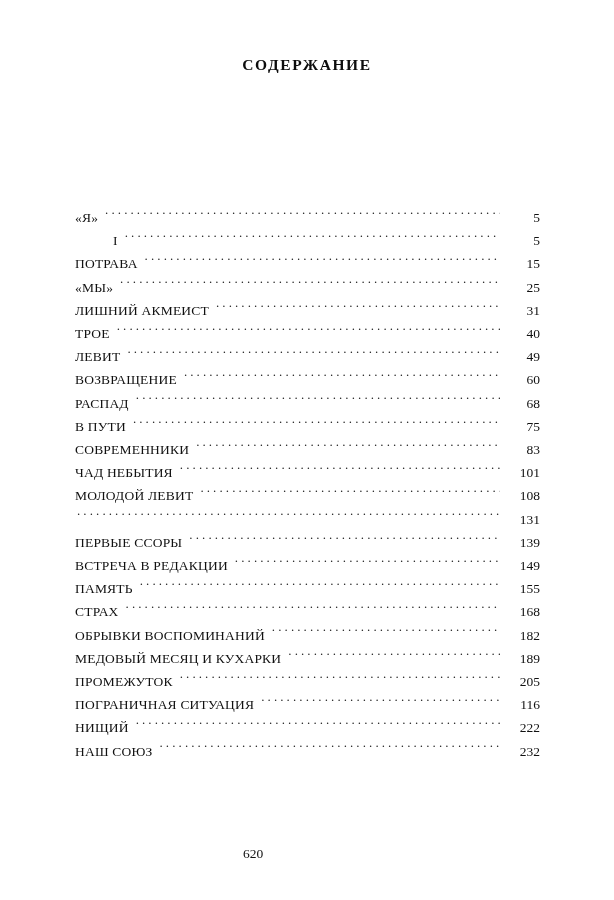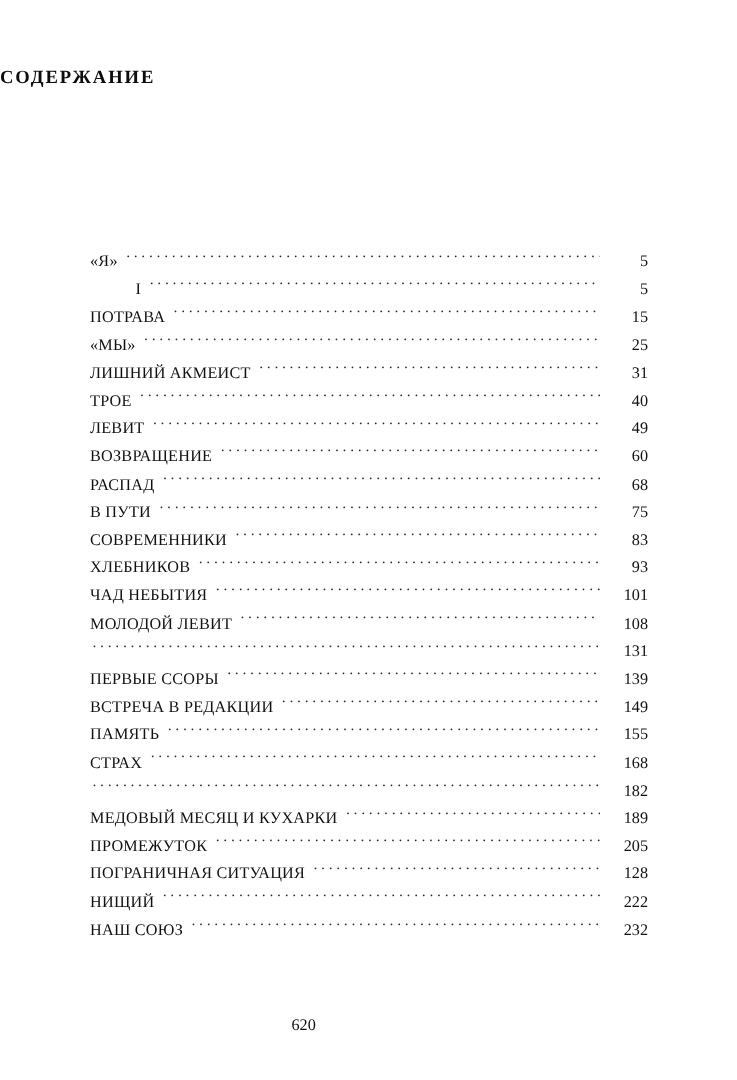--- a/index.html
+++ b/index.html
@@ -19,20 +19,21 @@
     width: 614px;
     height: 900px;
     position: relative;
     box-sizing: border-box;
   }
   .toc-title {
     position: absolute;
     top: 56px;
     left: 0;
     width: 614px;
+    text-align: center;
     font-family: "Liberation Serif", serif;
     font-size: 15.5px;
     font-weight: bold;
     letter-spacing: 1.6px;
     color: #0d0d0d;
   }
   .toc-list {
     position: absolute;
     top: 206px;
     left: 75px;
@@ -146,25 +147,20 @@
         <span class="toc-label">В ПУТИ</span>
         <span class="toc-dots"></span>
         <span class="toc-page">75</span>
       </div>
       <div class="toc-row">
         <span class="toc-label">СОВРЕМЕННИКИ</span>
         <span class="toc-dots"></span>
         <span class="toc-page">83</span>
       </div>
       <div class="toc-row">
-        <span class="toc-label">ХЛЕБНИКОВ</span>
-        <span class="toc-dots"></span>
-        <span class="toc-page">93</span>
-      </div>
-      <div class="toc-row">
         <span class="toc-label">ЧАД НЕБЫТИЯ</span>
         <span class="toc-dots"></span>
         <span class="toc-page">101</span>
       </div>
       <div class="toc-row">
         <span class="toc-label">МОЛОДОЙ ЛЕВИТ</span>
         <span class="toc-dots"></span>
         <span class="toc-page">108</span>
       </div>
       <div class="toc-row">
@@ -185,37 +181,38 @@
         <span class="toc-label">ПАМЯТЬ</span>
         <span class="toc-dots"></span>
         <span class="toc-page">155</span>
       </div>
       <div class="toc-row">
         <span class="toc-label">СТРАХ</span>
         <span class="toc-dots"></span>
         <span class="toc-page">168</span>
       </div>
       <div class="toc-row">
+        <span class="toc-label">ОБРЫВКИ ВОСПОМИНАНИЙ</span>
         <span class="toc-dots"></span>
         <span class="toc-page">182</span>
       </div>
       <div class="toc-row">
         <span class="toc-label">МЕДОВЫЙ МЕСЯЦ И КУХАРКИ</span>
         <span class="toc-dots"></span>
         <span class="toc-page">189</span>
       </div>
       <div class="toc-row">
         <span class="toc-label">ПРОМЕЖУТОК</span>
         <span class="toc-dots"></span>
         <span class="toc-page">205</span>
       </div>
       <div class="toc-row">
         <span class="toc-label">ПОГРАНИЧНАЯ СИТУАЦИЯ</span>
         <span class="toc-dots"></span>
-        <span class="toc-page">128</span>
+        <span class="toc-page">116</span>
       </div>
       <div class="toc-row">
         <span class="toc-label">НИЩИЙ</span>
         <span class="toc-dots"></span>
         <span class="toc-page">222</span>
       </div>
       <div class="toc-row">
         <span class="toc-label">НАШ СОЮЗ</span>
         <span class="toc-dots"></span>
         <span class="toc-page">232</span>

